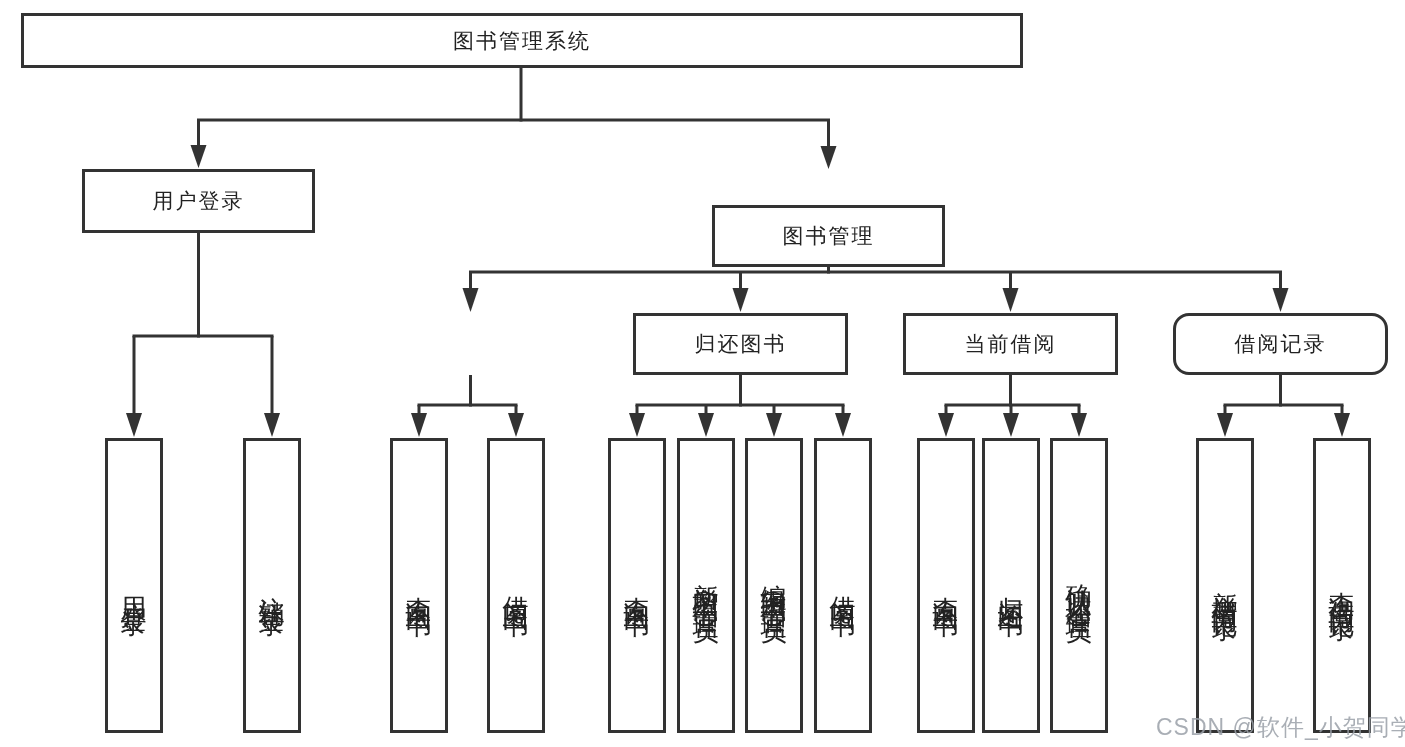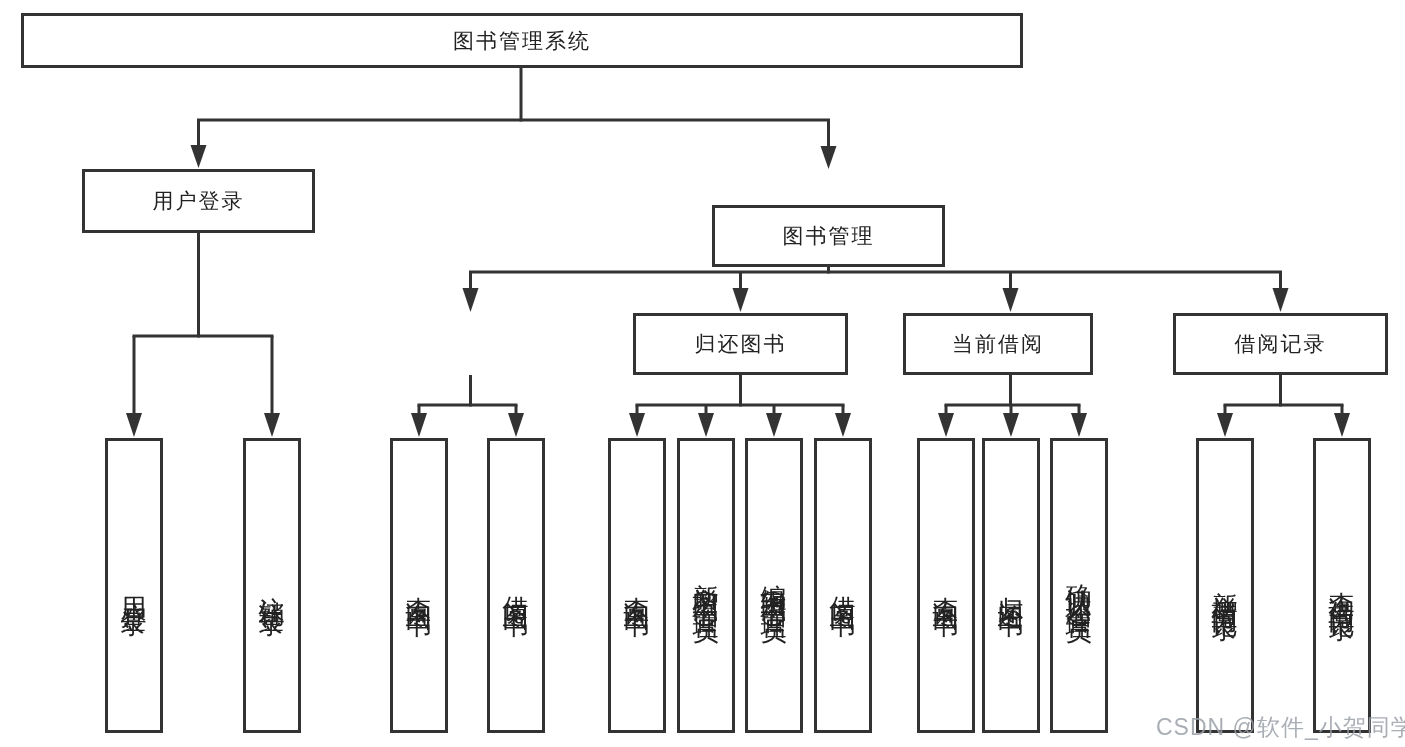--- a/index.html
+++ b/index.html
@@ -134,22 +134,22 @@
       <polygon points="1334,413 1350,413 1342,437"></polygon>
     </g>
   </svg>
 
   <div class="box hbox" style="left:21px; top:13px; width:1002px; height:55px;">图书管理系统</div>
 
   <div class="box hbox" style="left:82px; top:169px; width:233px; height:64px;">用户登录</div>
   <div class="box hbox" style="left:712px; top:170px; width:233px; height:62px;margin-top:35px;">图书管理</div>
 
   <div class="box hbox" style="left:633px; top:313px; width:215px; height:62px;">归还图书</div>
-  <div class="box hbox" style="left:903px; top:313px; width:190px; height:62px;">当前借阅</div>
-  <div class="box hbox" style="left:1173px; top:313px; width:215px; height:62px;">借阅记录</div>
+  <div class="box hbox" style="left:903px; top:313px; width:215px; height:62px;">当前借阅</div>
+  <div class="box hbox" style="left:1173px; top:313px; width:215px; height:62px;border-radius:16px;">借阅记录</div>
 
   <div class="box vbox" style="left:105px;">用户登录</div>
   <div class="box vbox" style="left:243px;">注销登录</div>
 
   <div class="box vbox" style="left:390px;">查询图书</div>
   <div class="box vbox" style="left:487px;">借阅图书</div>
 
   <div class="box vbox" style="left:608px;">查询图书</div>
   <div class="box vbox" style="left:677px;">新增图书（管理员）</div>
   <div class="box vbox" style="left:745px;">编辑图书（管理员）</div>

